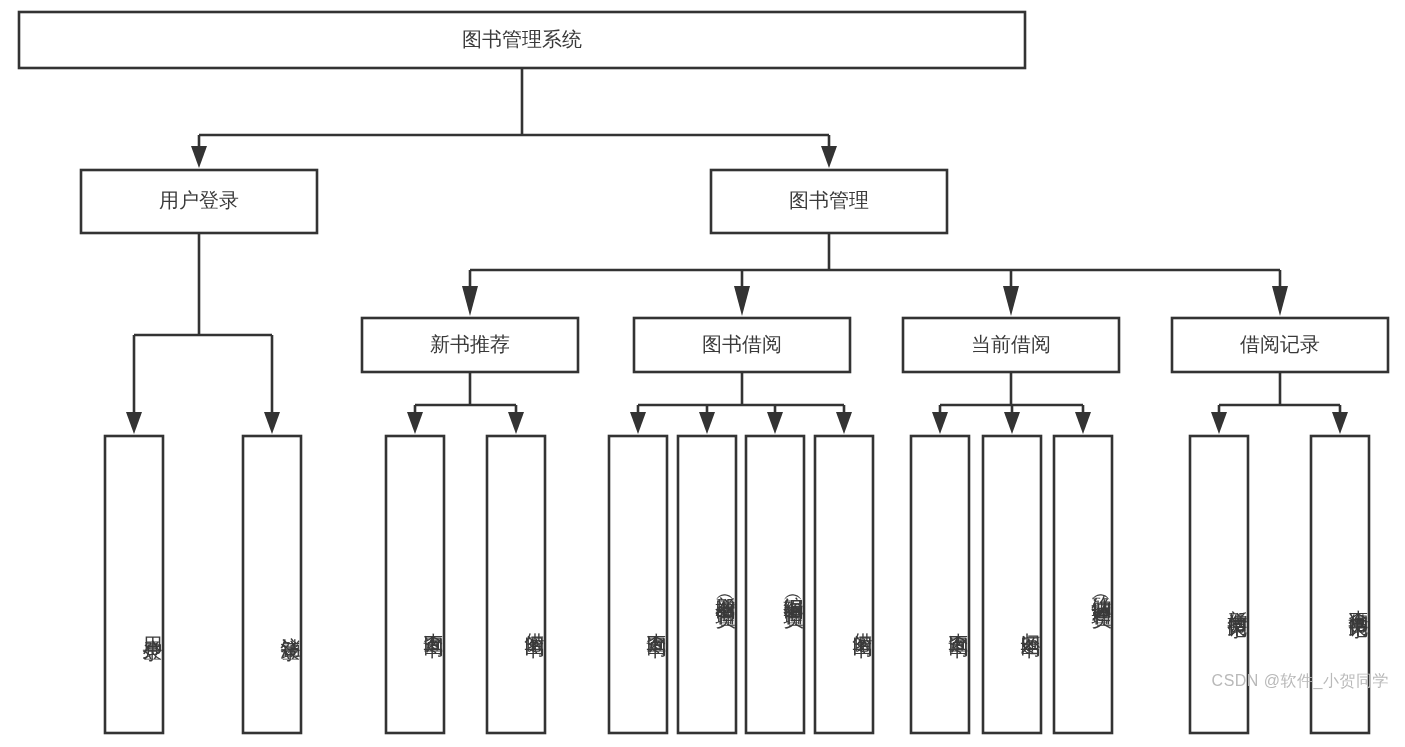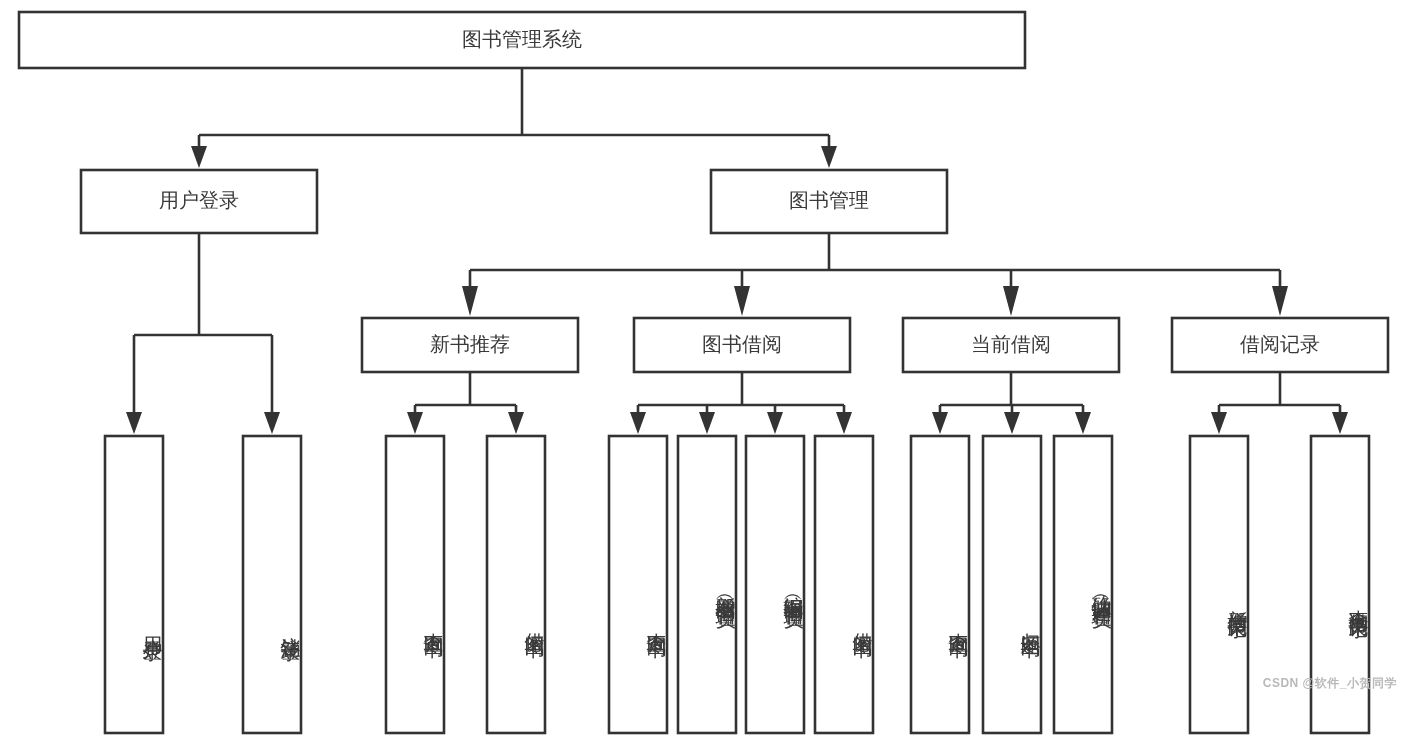--- a/index.html
+++ b/index.html
@@ -58,28 +58,27 @@
     letter-spacing: 2px;
     color: #3a3a3a;
     display: flex;
     align-items: flex-start;
     justify-content: center;
     white-space: nowrap;
     pointer-events: none;
   }
   .watermark {
     position: absolute;
-    right: 8px;
+    right: 16px;
     bottom: 4px;
     font-family: "Liberation Sans", "DejaVu Sans", sans-serif;
-    font-size: 12px;
+    font-size: 16px;
     color: #b9b9b9;
     letter-spacing: 0.5px;
     white-space: nowrap;
-    font-weight: bold;
   }
 </style>
 </head>
 <body>
 
 <div id="diagram-root">
 
   <svg class="flow" viewBox="0 0 1405 747">
 
     <g>

